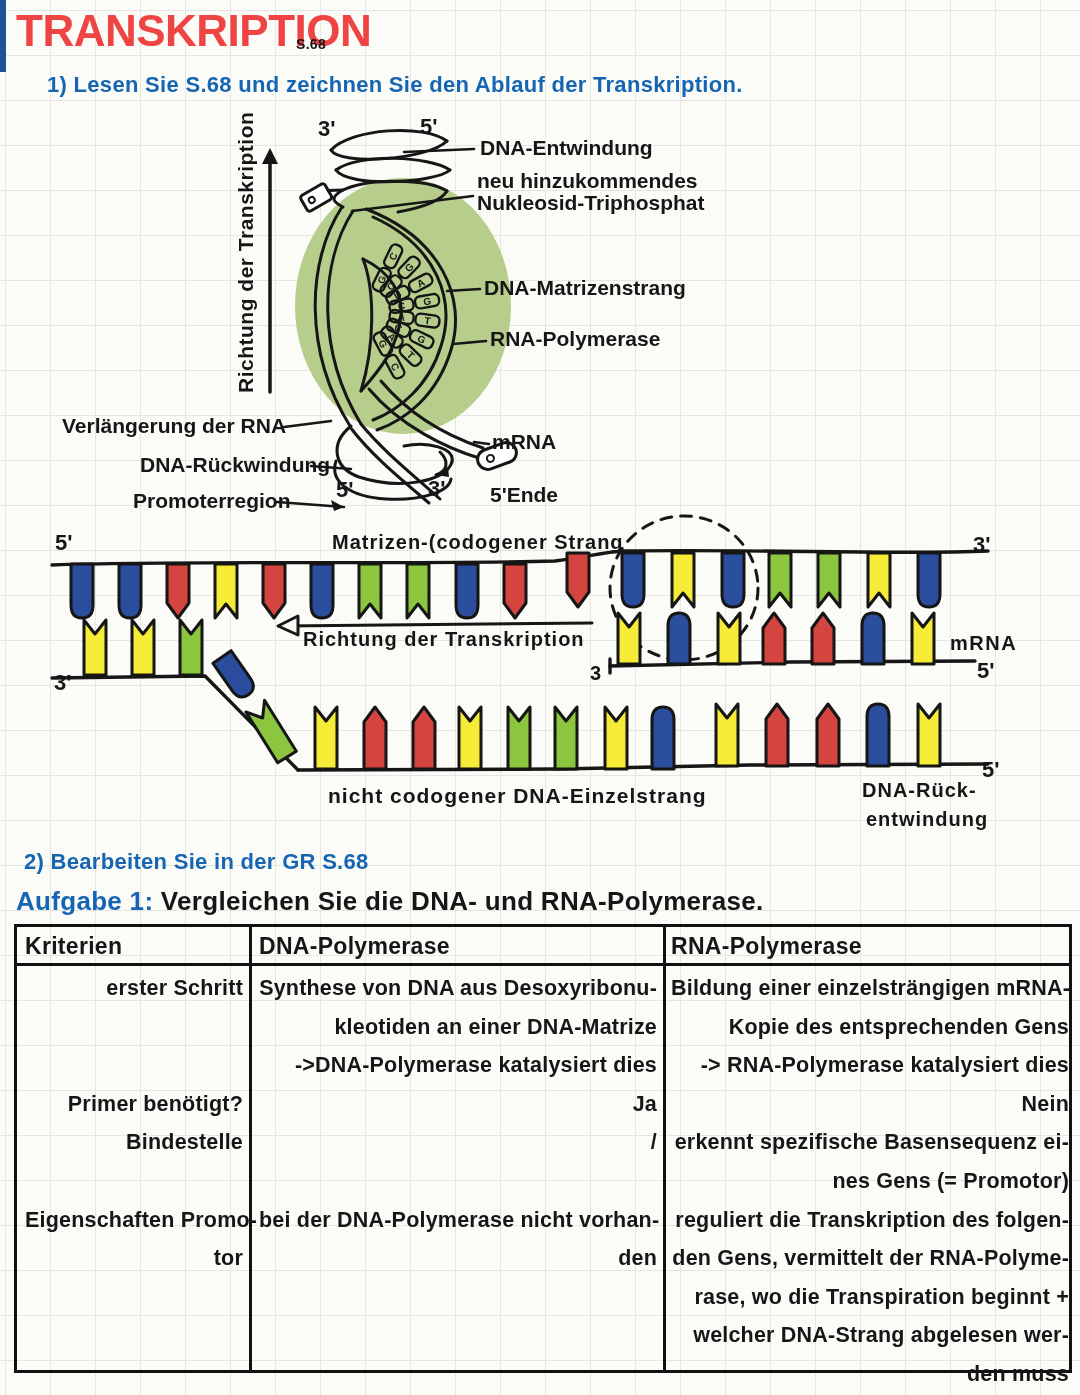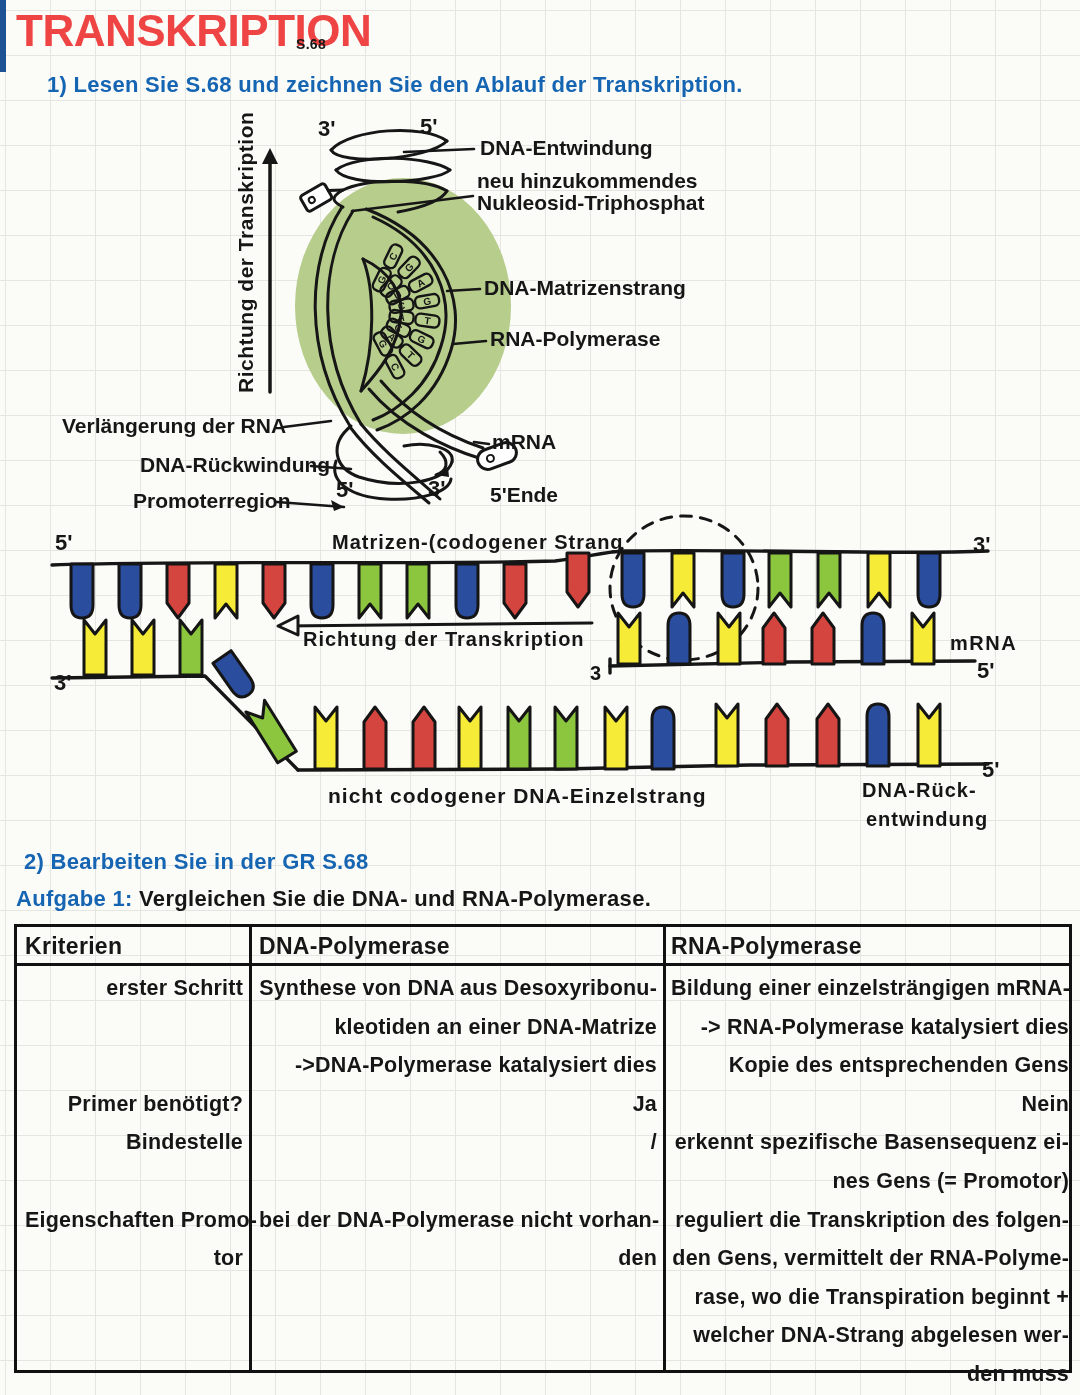--- a/index.html
+++ b/index.html
@@ -12,21 +12,21 @@
       linear-gradient(to bottom,#e5e5e2 1px,transparent 1px);
     background-size:45px 45px;background-position:5px 10px;
   }
   .abs{position:absolute;}
   .hw{font-weight:700;letter-spacing:.3px;white-space:nowrap;}
   .blue{color:#1565b3;}
   #title{left:16px;top:6px;font-size:44px;font-weight:800;letter-spacing:-.5px;color:#ef4444;}
   #pageref{left:296px;top:36px;font-size:14px;}
   #task1{left:26px;top:72px;font-size:22px;margin-left:21px;}
   #task2{left:16px;top:849px;font-size:22px;margin-left:8px;}
-  #aufgabe{left:16px;top:886px;font-size:22px;}
+  #aufgabe{left:16px;top:886px;font-size:26px;}
   #corner-mark{left:0;top:0;width:6px;height:72px;background:#1d5294;}
   svg text{font-family:"Liberation Sans",sans-serif;font-weight:700;fill:#161616;}
   
   #cmp-table{left:14px;top:924px;width:1052px;height:443px;border:3.5px solid #111;}
   .tdiv{position:absolute;top:0;bottom:0;width:3px;background:#111;}
   #thead-row{position:absolute;left:0;right:0;top:0;height:36px;border-bottom:3px solid #111;}
   .th{position:absolute;top:6px;font-size:23px;font-weight:700;letter-spacing:.3px;white-space:nowrap;}
   .tcol{position:absolute;top:42px;text-align:right;}
   .tline{height:38.6px;line-height:38.6px;font-size:21.5px;font-weight:700;letter-spacing:.2px;white-space:nowrap;}
 </style>
@@ -305,22 +305,22 @@
       <div class="tline">/</div>
       <div class="tline">&nbsp;</div>
       <div class="tline">bei der DNA-Polymerase nicht vorhan-</div>
       <div class="tline">den</div>
       <div class="tline">&nbsp;</div>
       <div class="tline">&nbsp;</div>
       <div class="tline">&nbsp;</div>
     </div>
   <div class="tcol" id="col-rna" style="left:654px;width:398px">
       <div class="tline">Bildung einer einzelsträngigen mRNA-</div>
+      <div class="tline">Kopie des entsprechenden Gens</div>
       <div class="tline">-&gt; RNA-Polymerase katalysiert dies</div>
-      <div class="tline">Kopie des entsprechenden Gens</div>
       <div class="tline">Nein</div>
       <div class="tline">erkennt spezifische Basensequenz ei-</div>
       <div class="tline">nes Gens (= Promotor)</div>
       <div class="tline">reguliert die Transkription des folgen-</div>
       <div class="tline">den Gens, vermittelt der RNA-Polyme-</div>
       <div class="tline">rase, wo die Transpiration beginnt +</div>
       <div class="tline">welcher DNA-Strang abgelesen wer-</div>
       <div class="tline">den muss</div>
     </div>
 </div>

